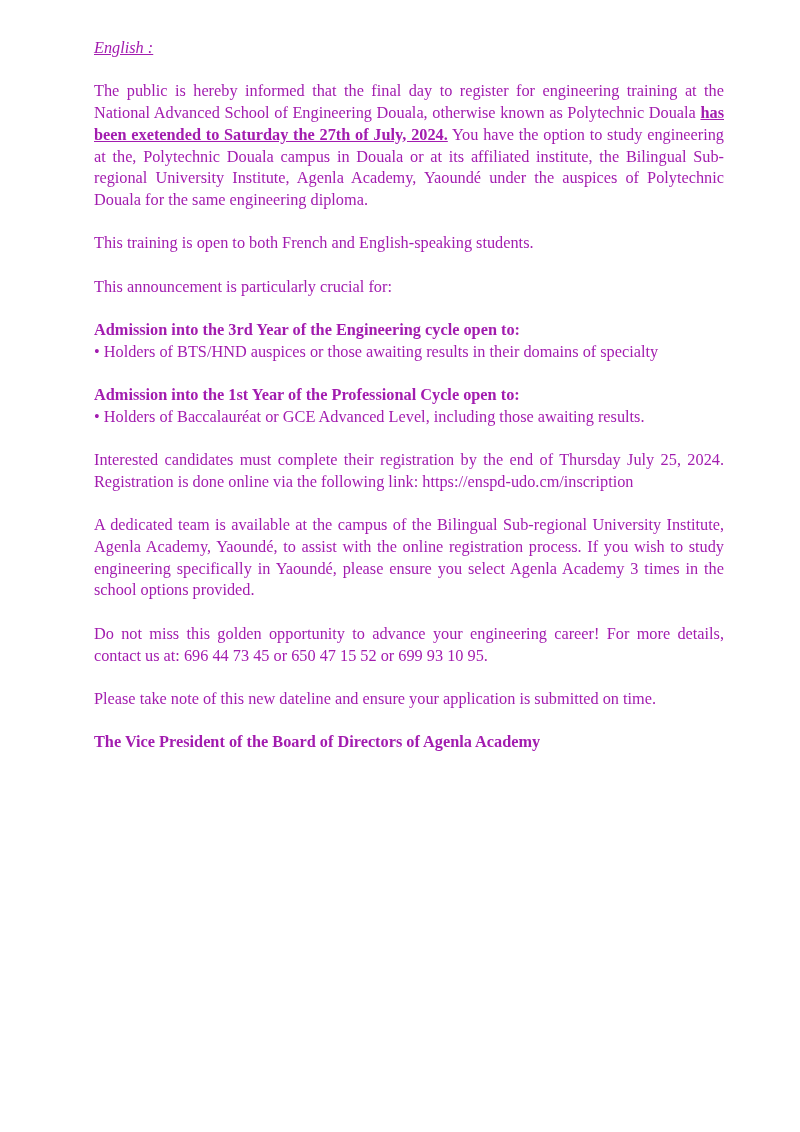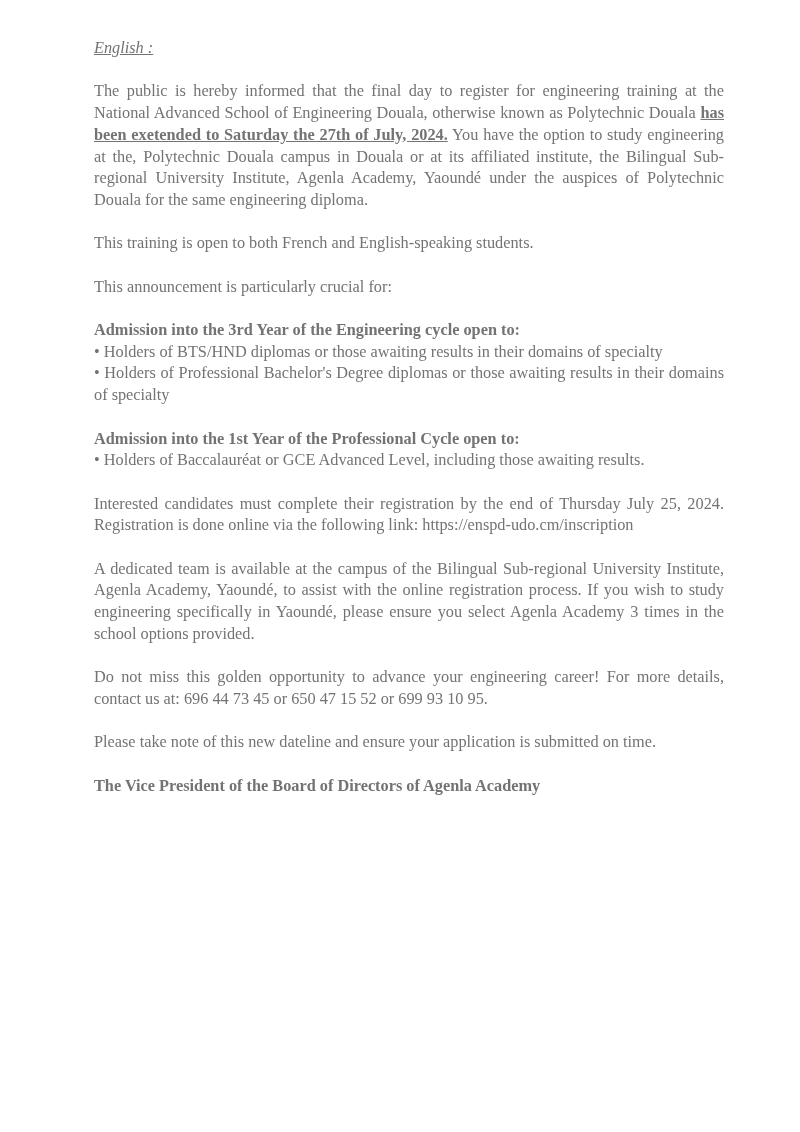--- a/index.html
+++ b/index.html
@@ -11,21 +11,21 @@
     width: 800px;
     height: 1132px;
     overflow: hidden;
   }
   .page {
     box-sizing: border-box;
     width: 800px;
     height: 1132px;
     padding: 37px 76px 0 94px;
     background: #ffffff;
-    color: #737373;
+    color: #a21caf;
     font-family: "Liberation Serif", "DejaVu Serif", serif;
     font-size: 16.3px;
     line-height: 21.7px;
   }
   .block {
     margin: 21.7px 0 0 0;
     padding: 0;
     text-align: justify;
   }
   .block.first {
@@ -68,22 +68,21 @@
   </div>
 
   <p class="block"><span>The public is hereby informed that the final day to register for engineering training at the National Advanced School of Engineering Douala, otherwise known as Polytechnic Douala </span><span class="highlight">has been exetended to Saturday the 27th of July, 2024.</span><span> You have the option to study engineering at the, Polytechnic Douala campus in Douala or at its affiliated institute, the Bilingual Sub-regional University Institute, Agenla Academy, Yaoundé under the auspices of Polytechnic Douala for the same engineering diploma.</span></p>
 
   <p class="block">This training is open to both French and English-speaking students.</p>
 
   <p class="block">This announcement is particularly crucial for:</p>
 
   <div class="block">
     <div class="section-heading">Admission into the 3rd Year of the Engineering cycle open to:</div>
-    <div class="bullet-item">•  Holders of BTS/HND diplomas or those awaiting results in their domains of specialty</div>
-    <div class="bullet-item">•  Holders of Professional Bachelor's Degree diplomas or those awaiting results in their domains of specialty</div>
+    <div class="bullet-item">•  Holders of BTS/HND auspices or those awaiting results in their domains of specialty</div>
   </div>
 
   <div class="block">
     <div class="section-heading">Admission into the 1st Year of the Professional Cycle open to:</div>
     <div class="bullet-item">• Holders of Baccalauréat or GCE Advanced Level, including those awaiting results.</div>
   </div>
 
   <p class="block">Interested candidates must complete their registration by the end of Thursday July 25, 2024. Registration is done online via the following link: https://enspd-udo.cm/inscription</p>
 
   <p class="block">A dedicated team is available at the campus of the Bilingual Sub-regional University Institute, Agenla Academy, Yaoundé, to assist with the online registration process. If you wish to study engineering specifically in Yaoundé, please ensure you select Agenla Academy 3 times in the school options provided.</p>

